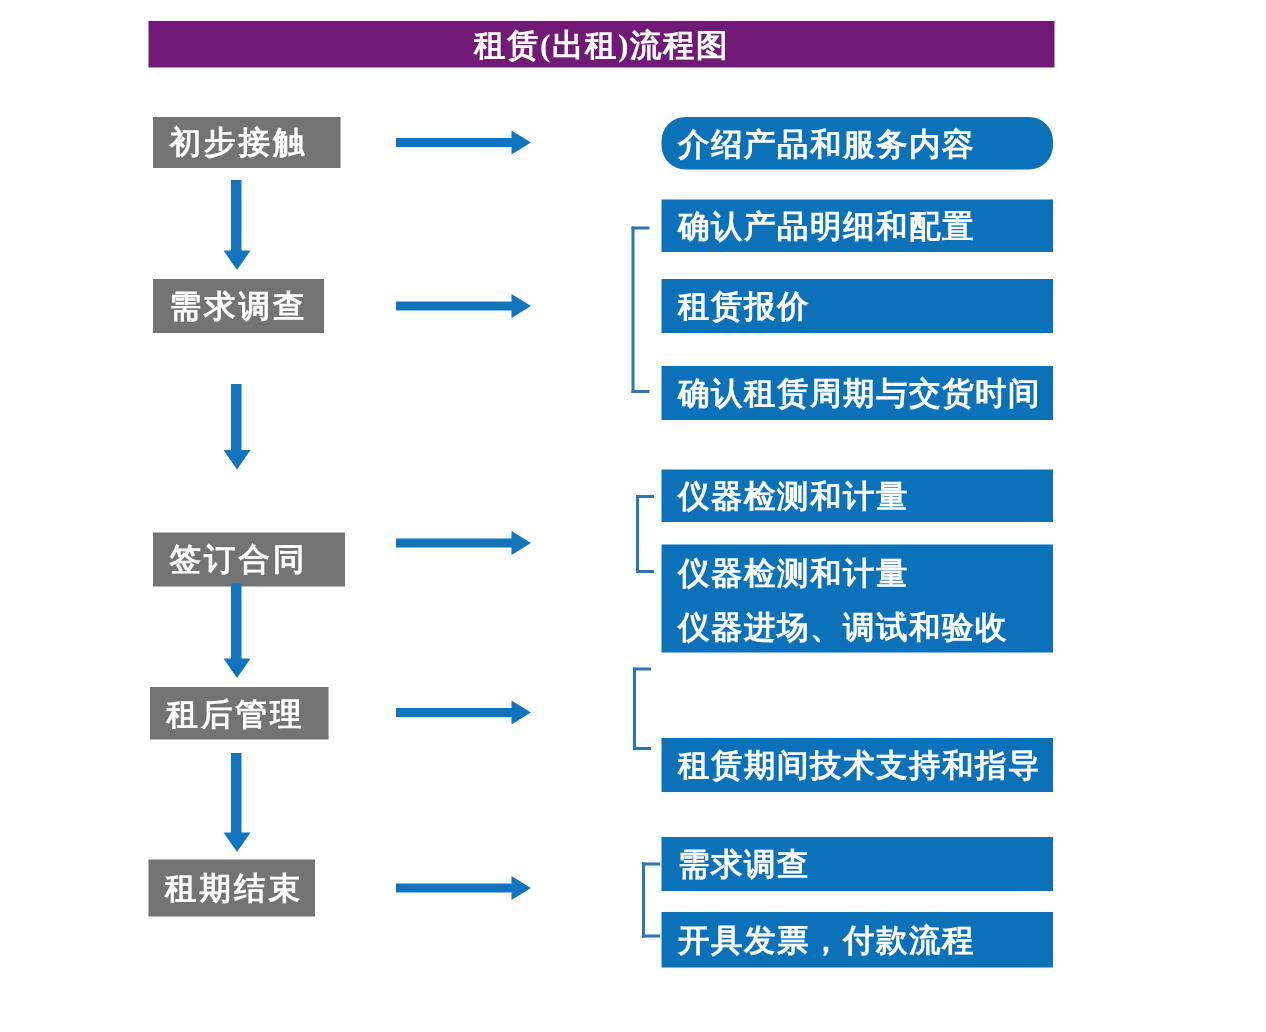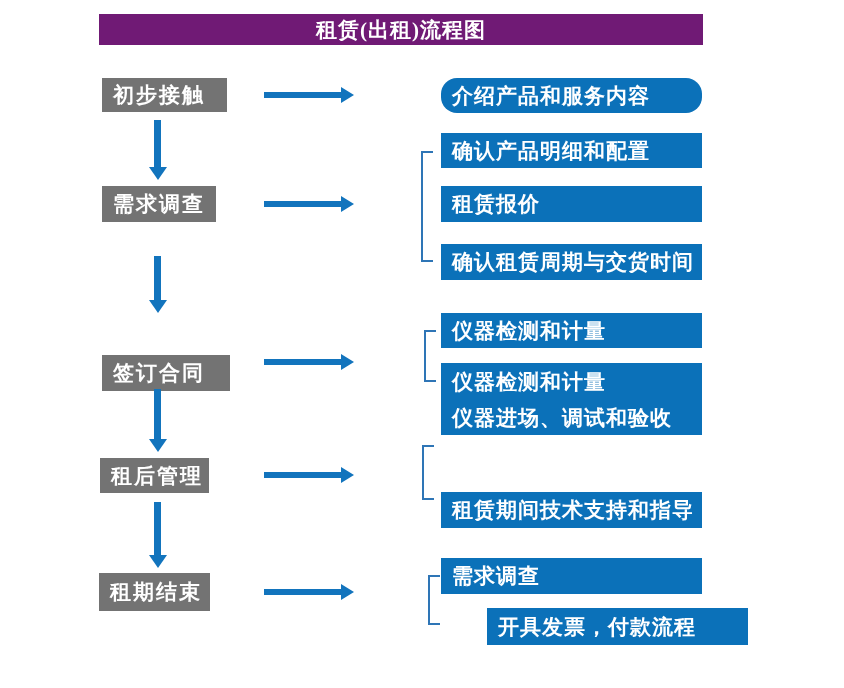--- a/index.html
+++ b/index.html
@@ -15,31 +15,31 @@
   }
   .title-bar span{color:#ffffff;font-weight:bold;font-size:21px;letter-spacing:1px;}
   
   .stage-box{
     background:#737373;color:#ffffff;font-weight:bold;font-size:21px;
     display:flex;align-items:center;padding-left:11px;letter-spacing:2px;
   }
   .lb1{left:102px;top:78px;width:125px;height:34px;}
   .lb2{left:102px;top:186px;width:114px;height:36px;}
   .lb3{left:102px;top:355px;width:128px;height:36px;}
-  .lb4{left:100px;top:458px;width:109px;height:35px;}
+  .lb4{left:100px;top:458px;width:119px;height:35px;}
   .lb5{left:99px;top:573px;width:111px;height:38px;}
   
   .out-box{
     background:#0b71b9;color:#ffffff;font-weight:bold;font-size:21px;
     display:flex;align-items:center;padding-left:11px;letter-spacing:1px;
     left:441px;width:261px;height:35px;
   }
   .rb1{top:78px;border-radius:16px;}  .rb2{top:133px;} .rb3{top:186px;height:36px;text-align:right;} .rb4{top:244px;height:36px;}
   .rb5{top:313px;} .rb6{top:363px;height:37px;} .rb7{top:400px;} .rb8{top:492px;height:36px;}
-  .rb9{top:558px;height:36px;} .rb10{top:608px;height:37px;margin-left:46px;}
+  .rb9{top:558px;height:36px;} .rb10{top:608px;height:37px;}
   
   .da{left:149px;width:18px;}
   .da .shaft{position:absolute;left:5px;top:0;bottom:11px;width:7px;background:#1274bd;}
   .da .head{position:absolute;left:0;bottom:0;width:0;height:0;
     border-left:9px solid transparent;border-right:9px solid transparent;border-top:13px solid #1274bd;}
   .da1{top:120px;height:60px;}
   .da2{top:256px;height:57px;}
   .da3{top:389px;height:63px;}
   .da4{top:502px;height:66px;}
   

